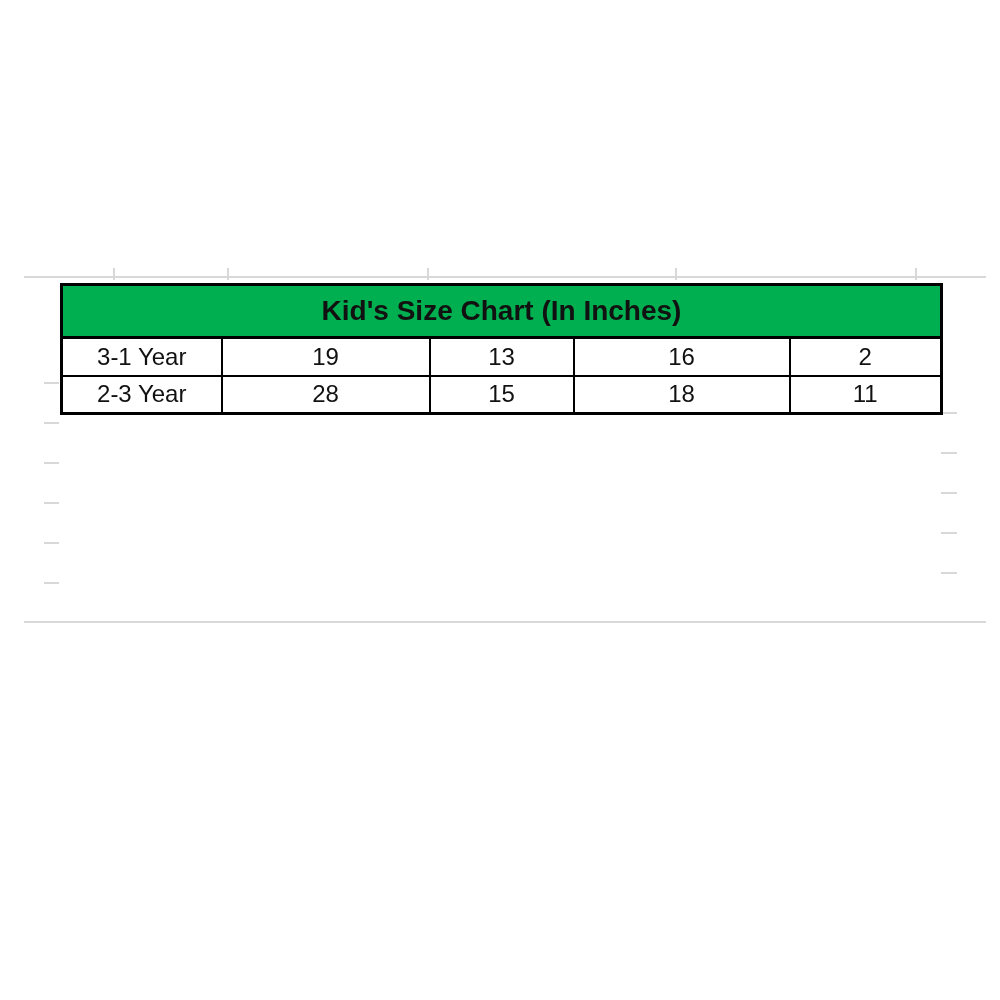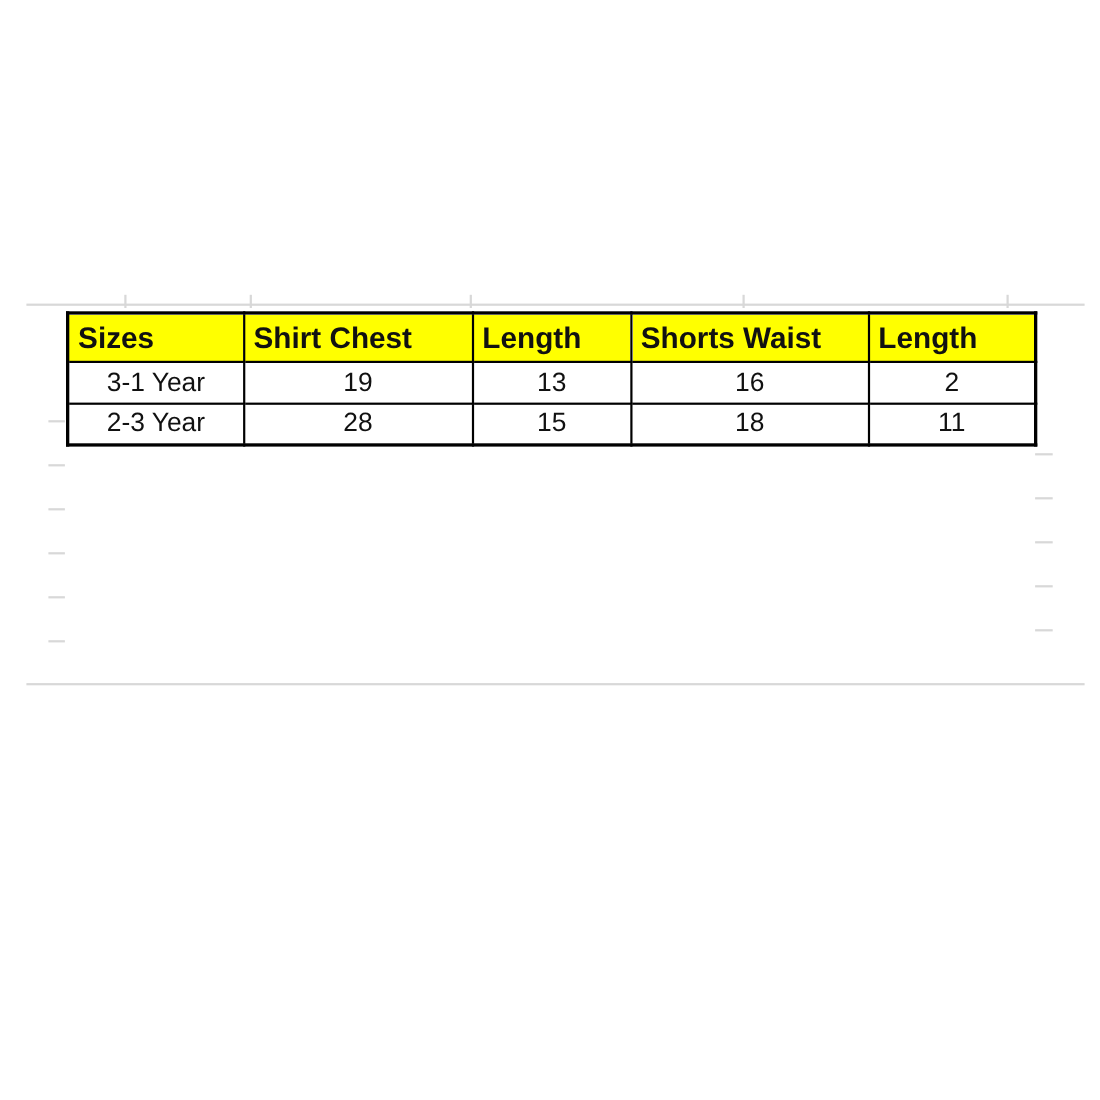--- a/index.html
+++ b/index.html
@@ -80,26 +80,22 @@
 
   <table class="size-table">
     <colgroup>
       <col style="width:160px">
       <col style="width:208px">
       <col style="width:144px">
       <col style="width:216px">
       <col style="width:152px">
     </colgroup>
     <tbody>
-      <tr class="header-row">
-        <th>Sizes</th>
-        <th>Shirt Chest</th>
-        <th>Length</th>
-        <th>Shorts Waist</th>
-        <th>Length</th>
+      <tr class="title-row">
+        <td colspan="5">Kid's Size Chart (In Inches)</td>
       </tr>
       <tr class="data-row">
         <td>3-1 Year</td>
         <td>19</td>
         <td>13</td>
         <td>16</td>
         <td>2</td>
       </tr>
       <tr class="data-row">
         <td>2-3 Year</td>

